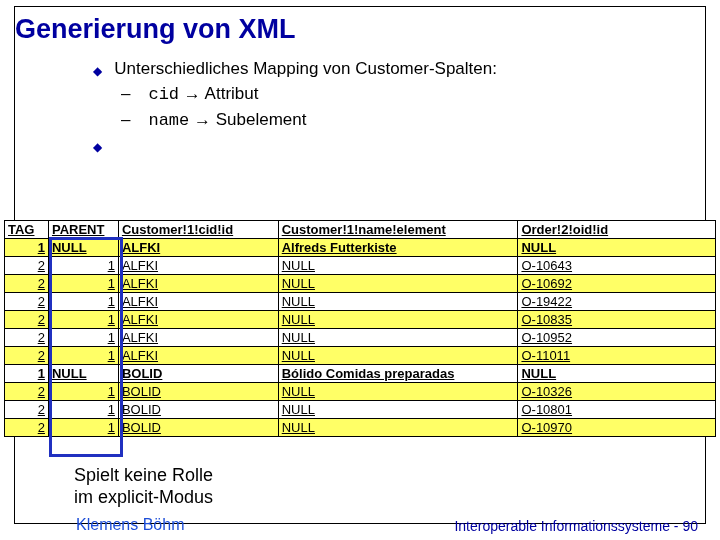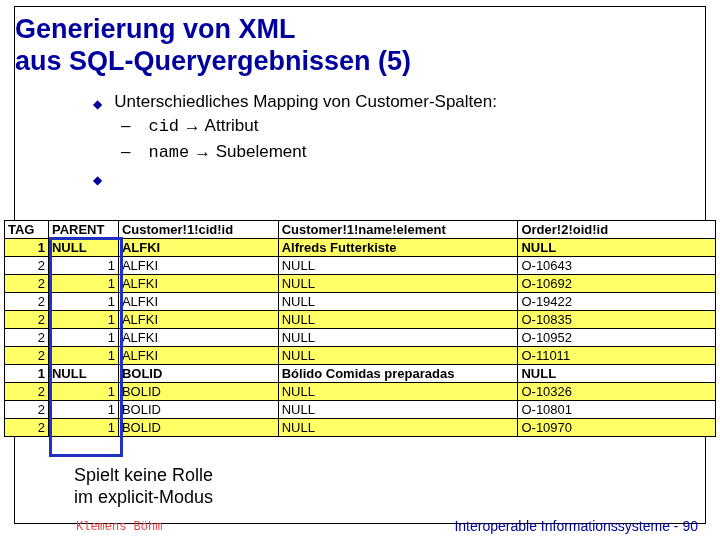--- a/index.html
+++ b/index.html
@@ -67,20 +67,21 @@
     font-size: 13px;
     font-family: Arial, Helvetica, sans-serif;
   }
   th, td {
     border: 1px solid #000;
     padding: 0 3px;
     height: 17px;
     text-align: left;
     white-space: nowrap;
     overflow: hidden;
+    text-decoration: underline;
   }
   th {
     background: #fff;
     font-weight: bold;
   }
   tr.yellow td { background: #FFFF66; }
   tr.white  td { background: #FFFFFF; }
   td.right { text-align: right; }
   .highlight {
     position: absolute;
@@ -91,39 +92,37 @@
     position: absolute;
     left: 74px;
     top: 465px;
     font-size: 18px;
     line-height: 1.2;
   }
   .footer-left {
     position: absolute;
     left: 76px;
     bottom: 6px;
-    font-size: 12px;
-    color: #ef4444;
-    font-family: Liberation Mono, monospace;
+    font-size: 16px;
+    color: #1d4ed8;
   }
   .footer-right {
     position: absolute;
     right: 22px;
     bottom: 6px;
     font-size: 14px;
     color: #0000A0;
   }
 </style>
 </head>
 <body>
 
 <div class="slide">
   <div class="title">
     <span>Generierung von XML</span><br>
-    <span>aus SQL-Queryergebnissen (5)</span>
   </div>
 
   <div class="body">
     <div class="bul1">
       <span class="dia">◆</span>
       <span>Unterschiedliches Mapping von Customer-Spalten:</span>
     </div>
     <div class="bul2">
       <span class="dash">–</span>
       <span>

